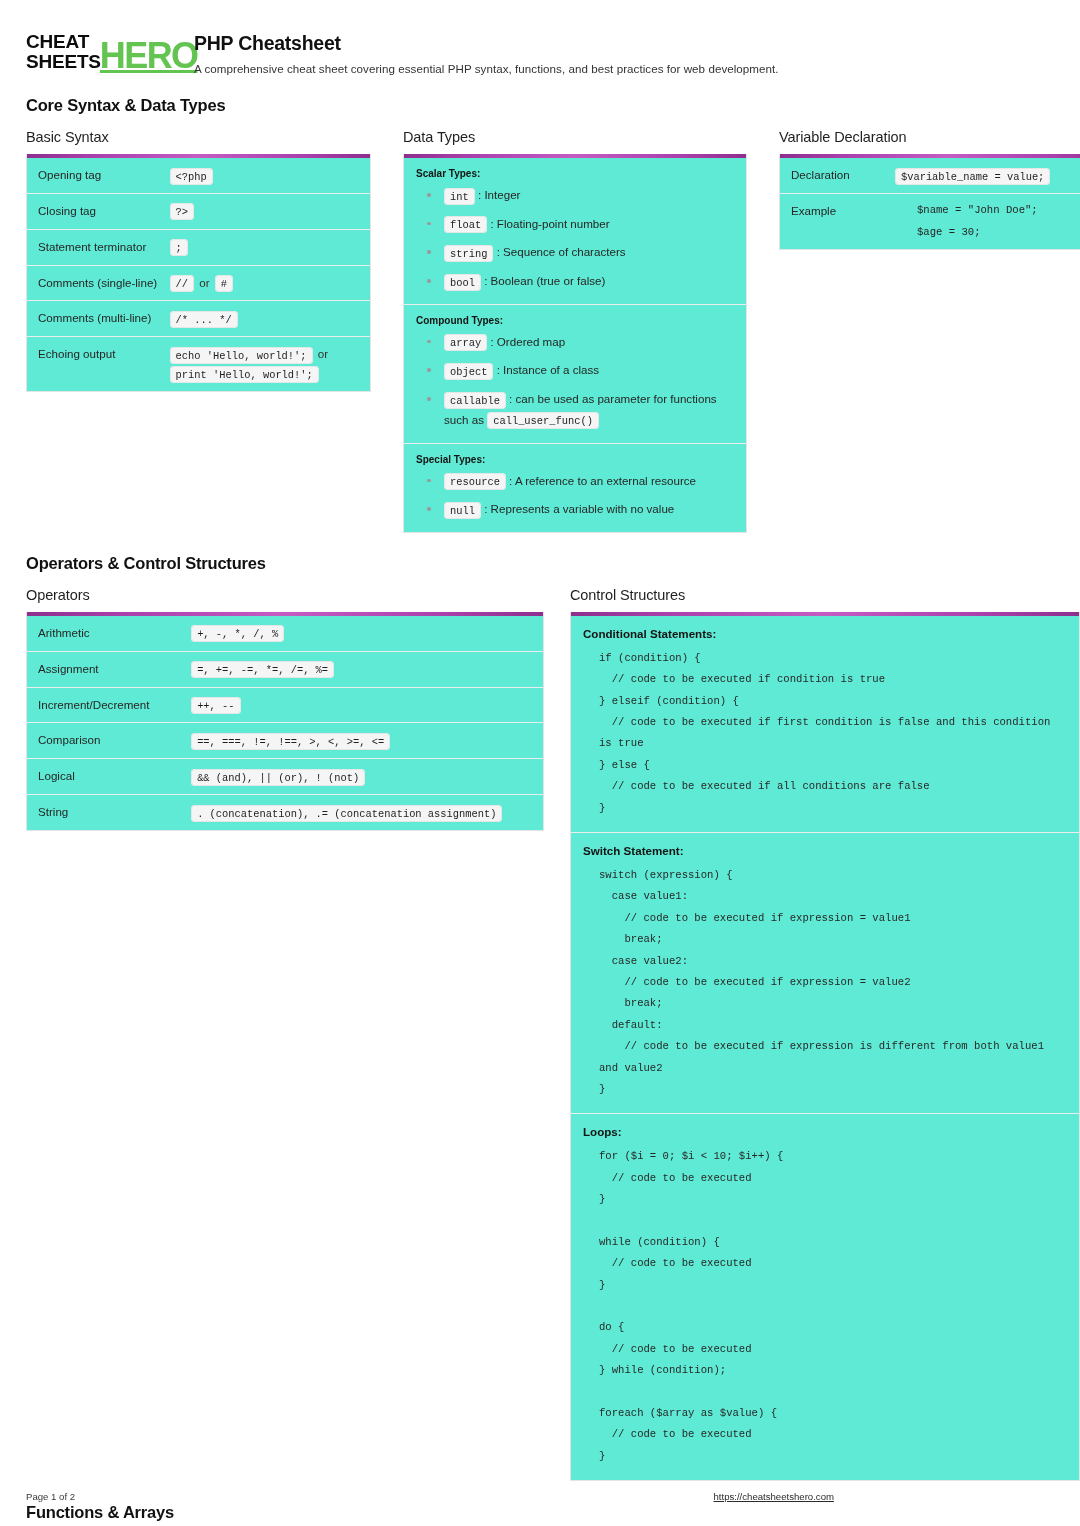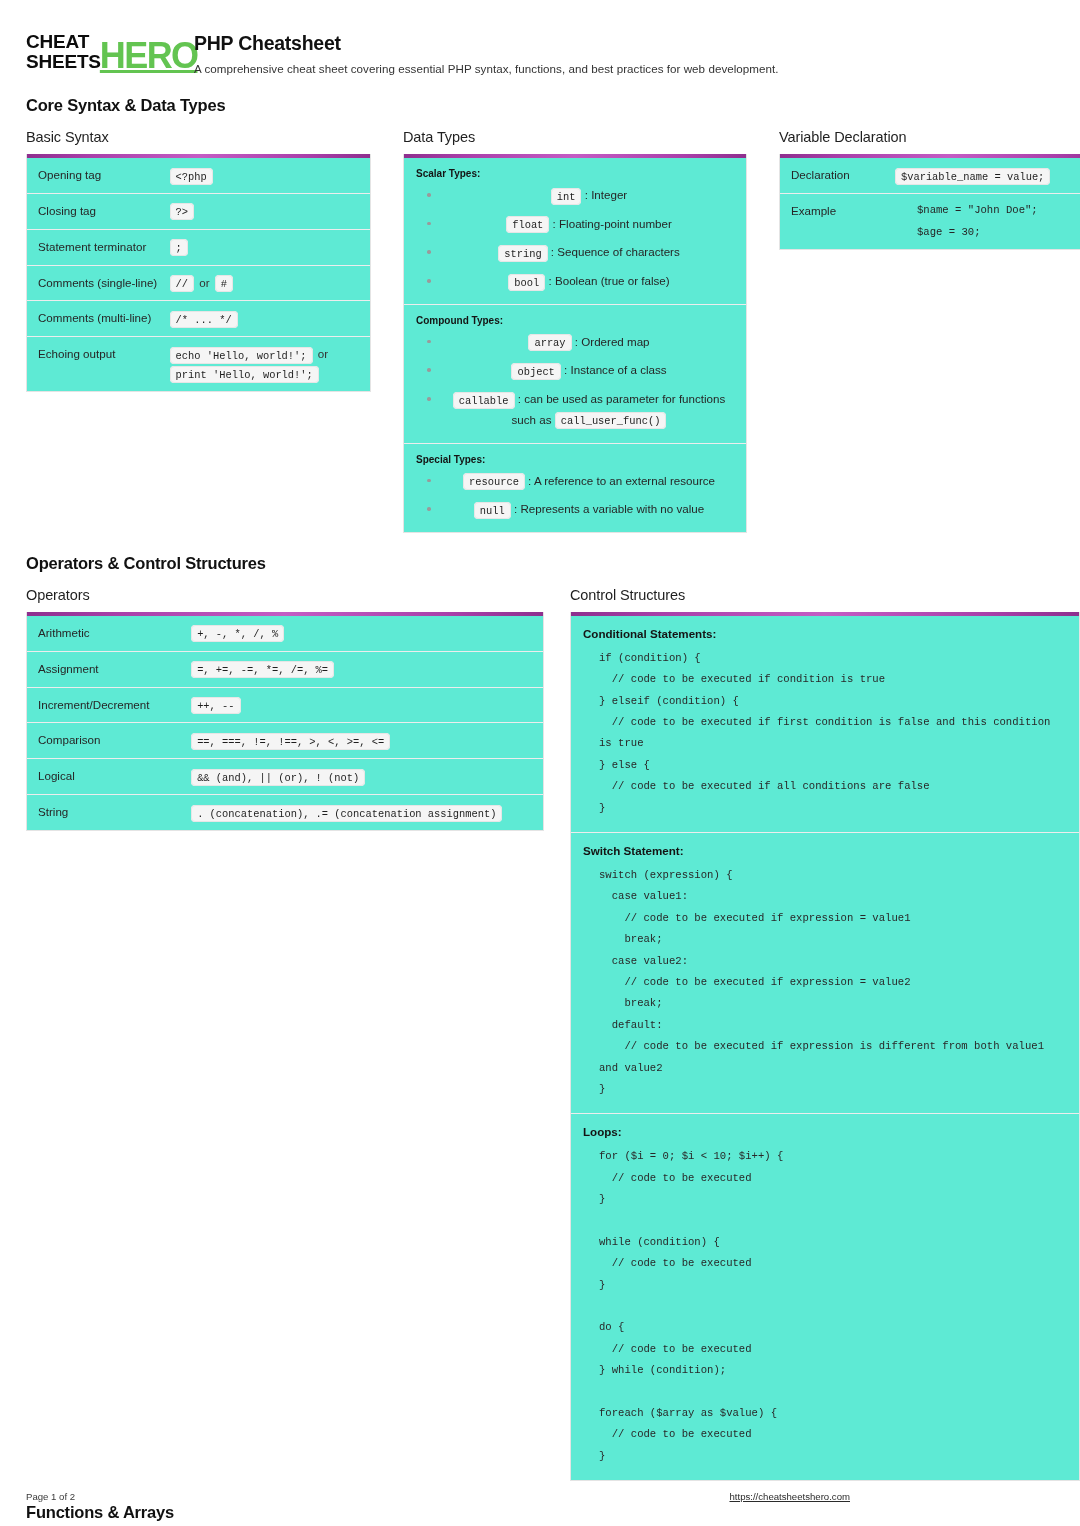--- a/index.html
+++ b/index.html
@@ -152,21 +152,21 @@
     padding: 10px 12px 11px 12px;
     border-bottom: 1px solid #ededed;
   }
   .subblock:last-child { border-bottom: none; }
   .subblock-title {
     font-size: 10px;
     font-weight: 700;
     color: #141414;
     margin: 0 0 6px 0;
   }
-  ul.bullets { list-style: none; margin: 0; padding: 0; text-align: center; }
+  ul.bullets { list-style: none; margin: 0; padding: 0; }
   ul.bullets li {
     position: relative;
     padding-left: 28px;
     margin-bottom: 8px;
     font-size: 11.6px;
     line-height: 1.7;
     color: #262626;
   }
   ul.bullets li:last-child { margin-bottom: 1px; }
   ul.bullets li::before {
@@ -217,21 +217,21 @@
     align-items: start;
   }
 
   .block-gap-1 { margin-top: 21px; }
   .block-gap-2 { margin-top: 14px; }
 
   
   .footer {
     position: absolute;
     left: 26px;
-    right: 10px;
+    right: 26px;
     bottom: 24px;
     display: flex;
     justify-content: space-between;
     align-items: baseline;
     font-size: 9.6px;
     color: #3a3a3a;
   }
   .footer a {
     color: #2b2b2b;
     text-decoration: underline;

